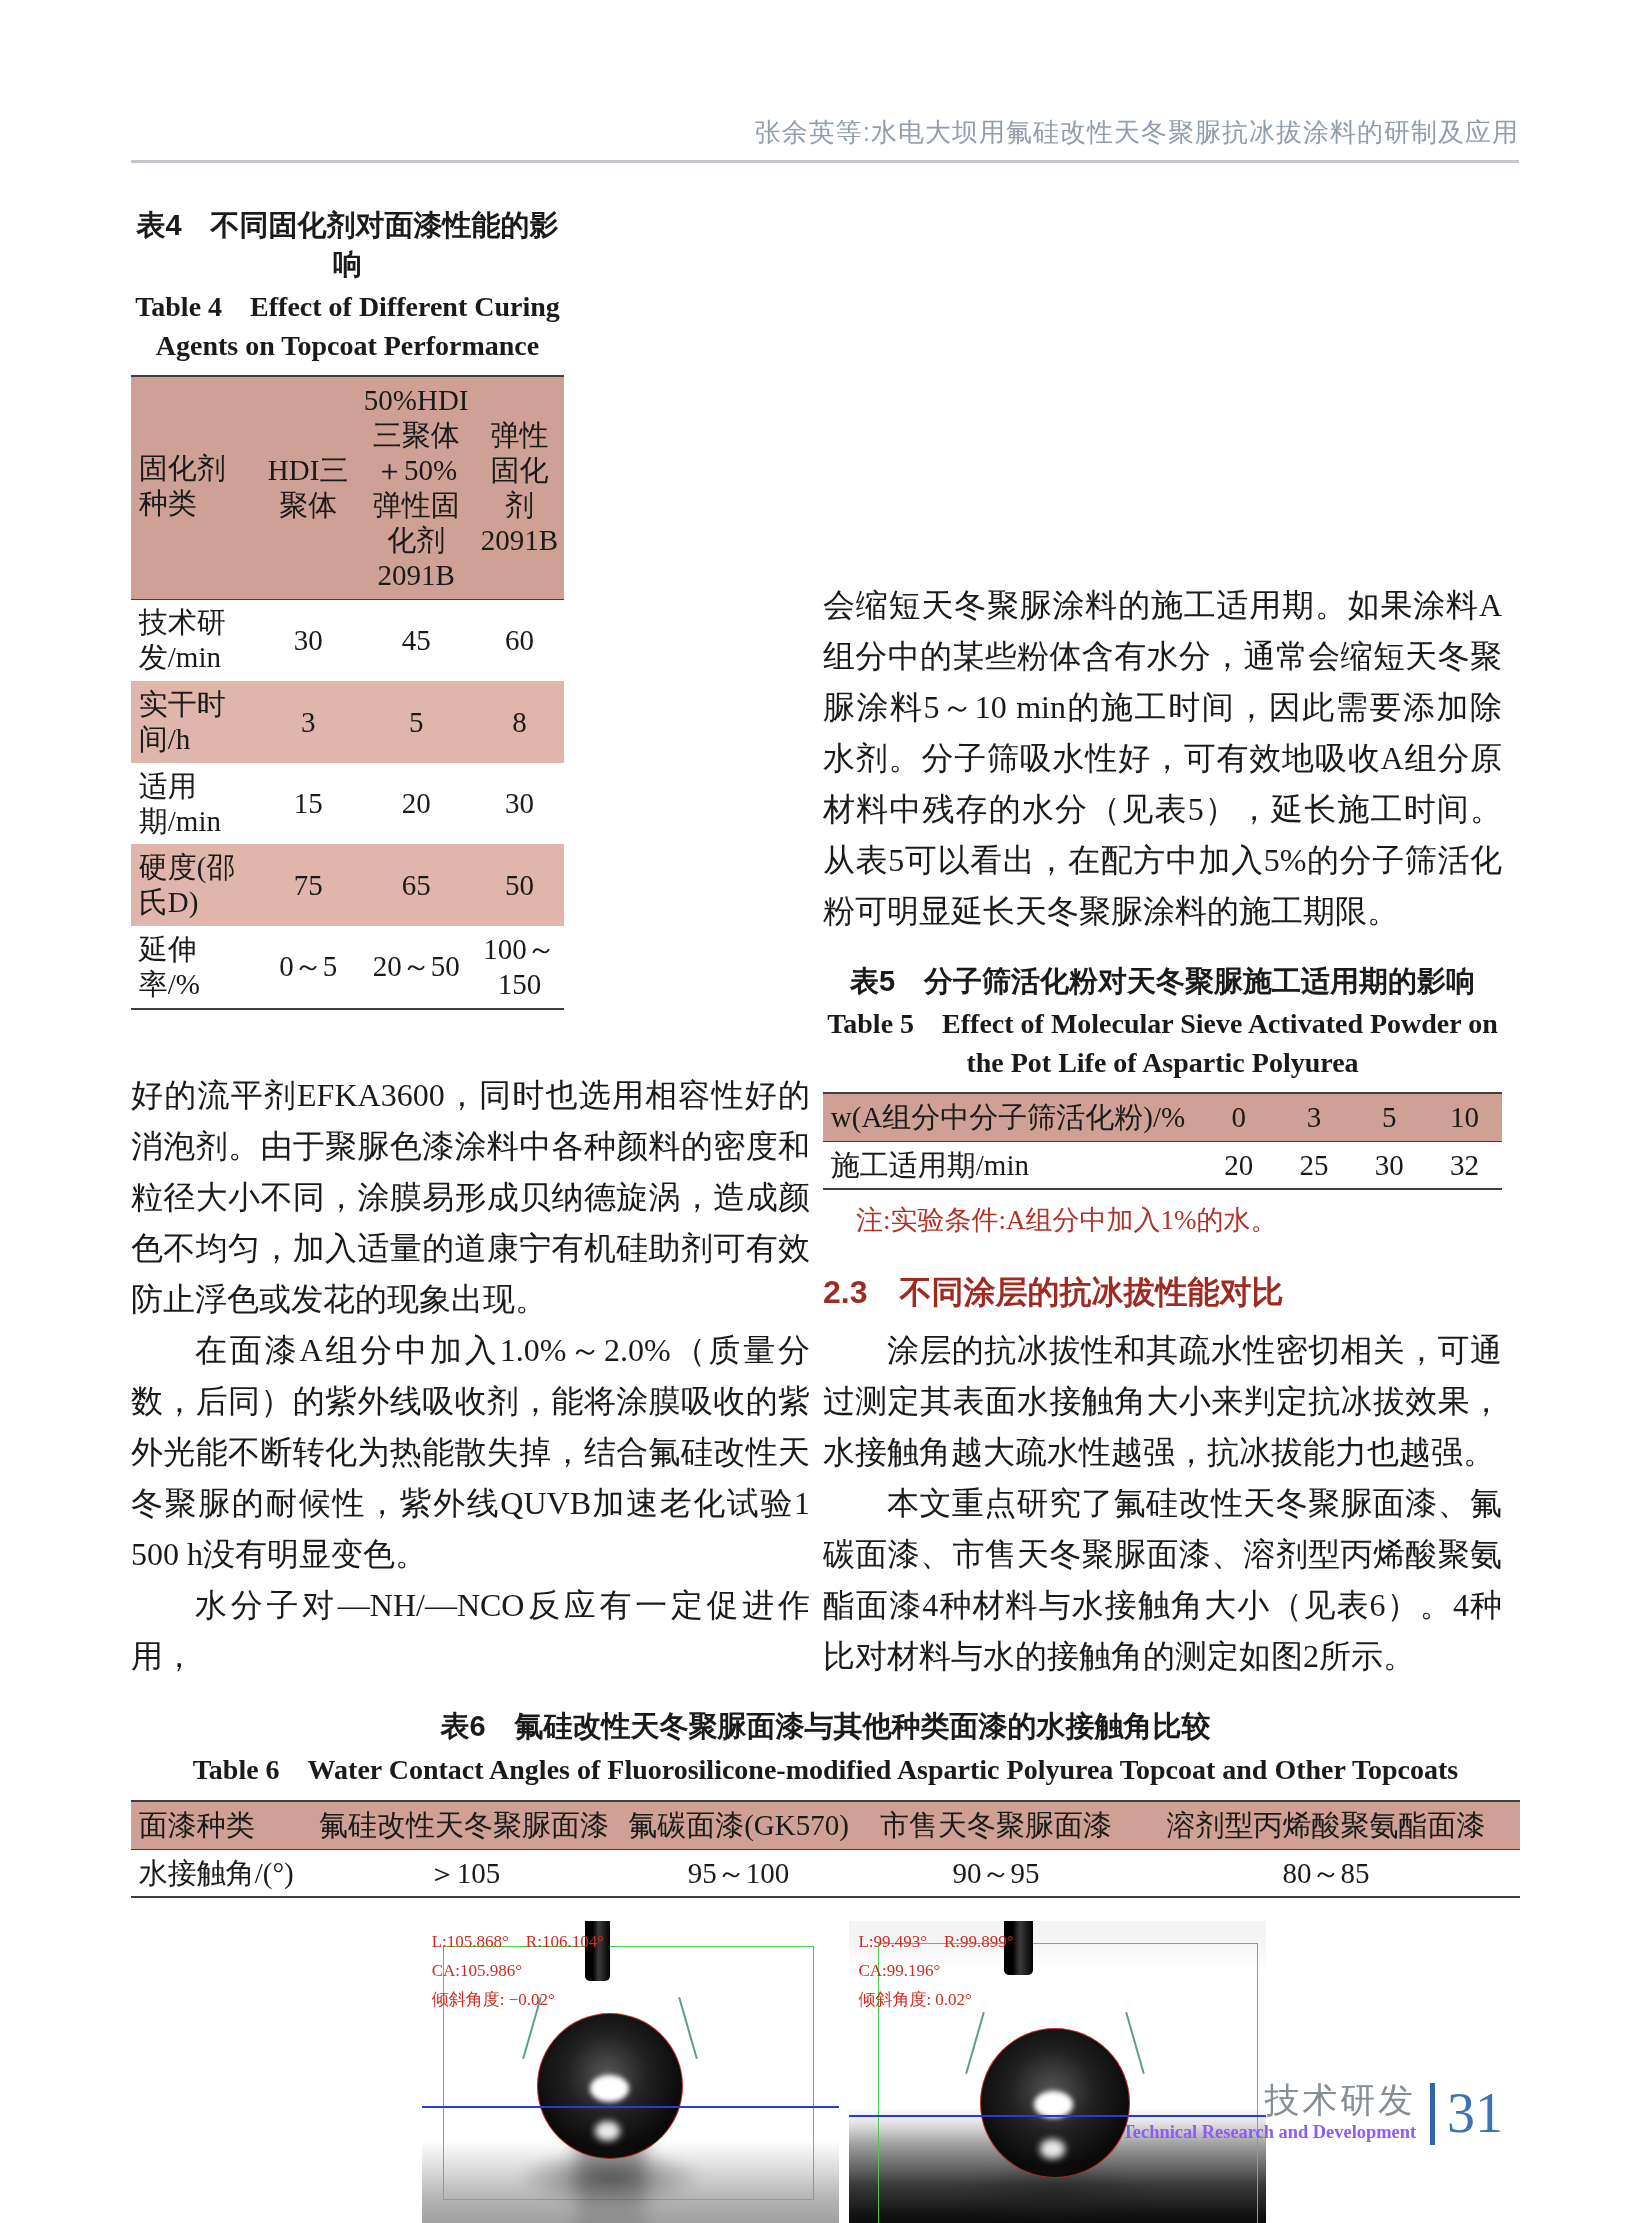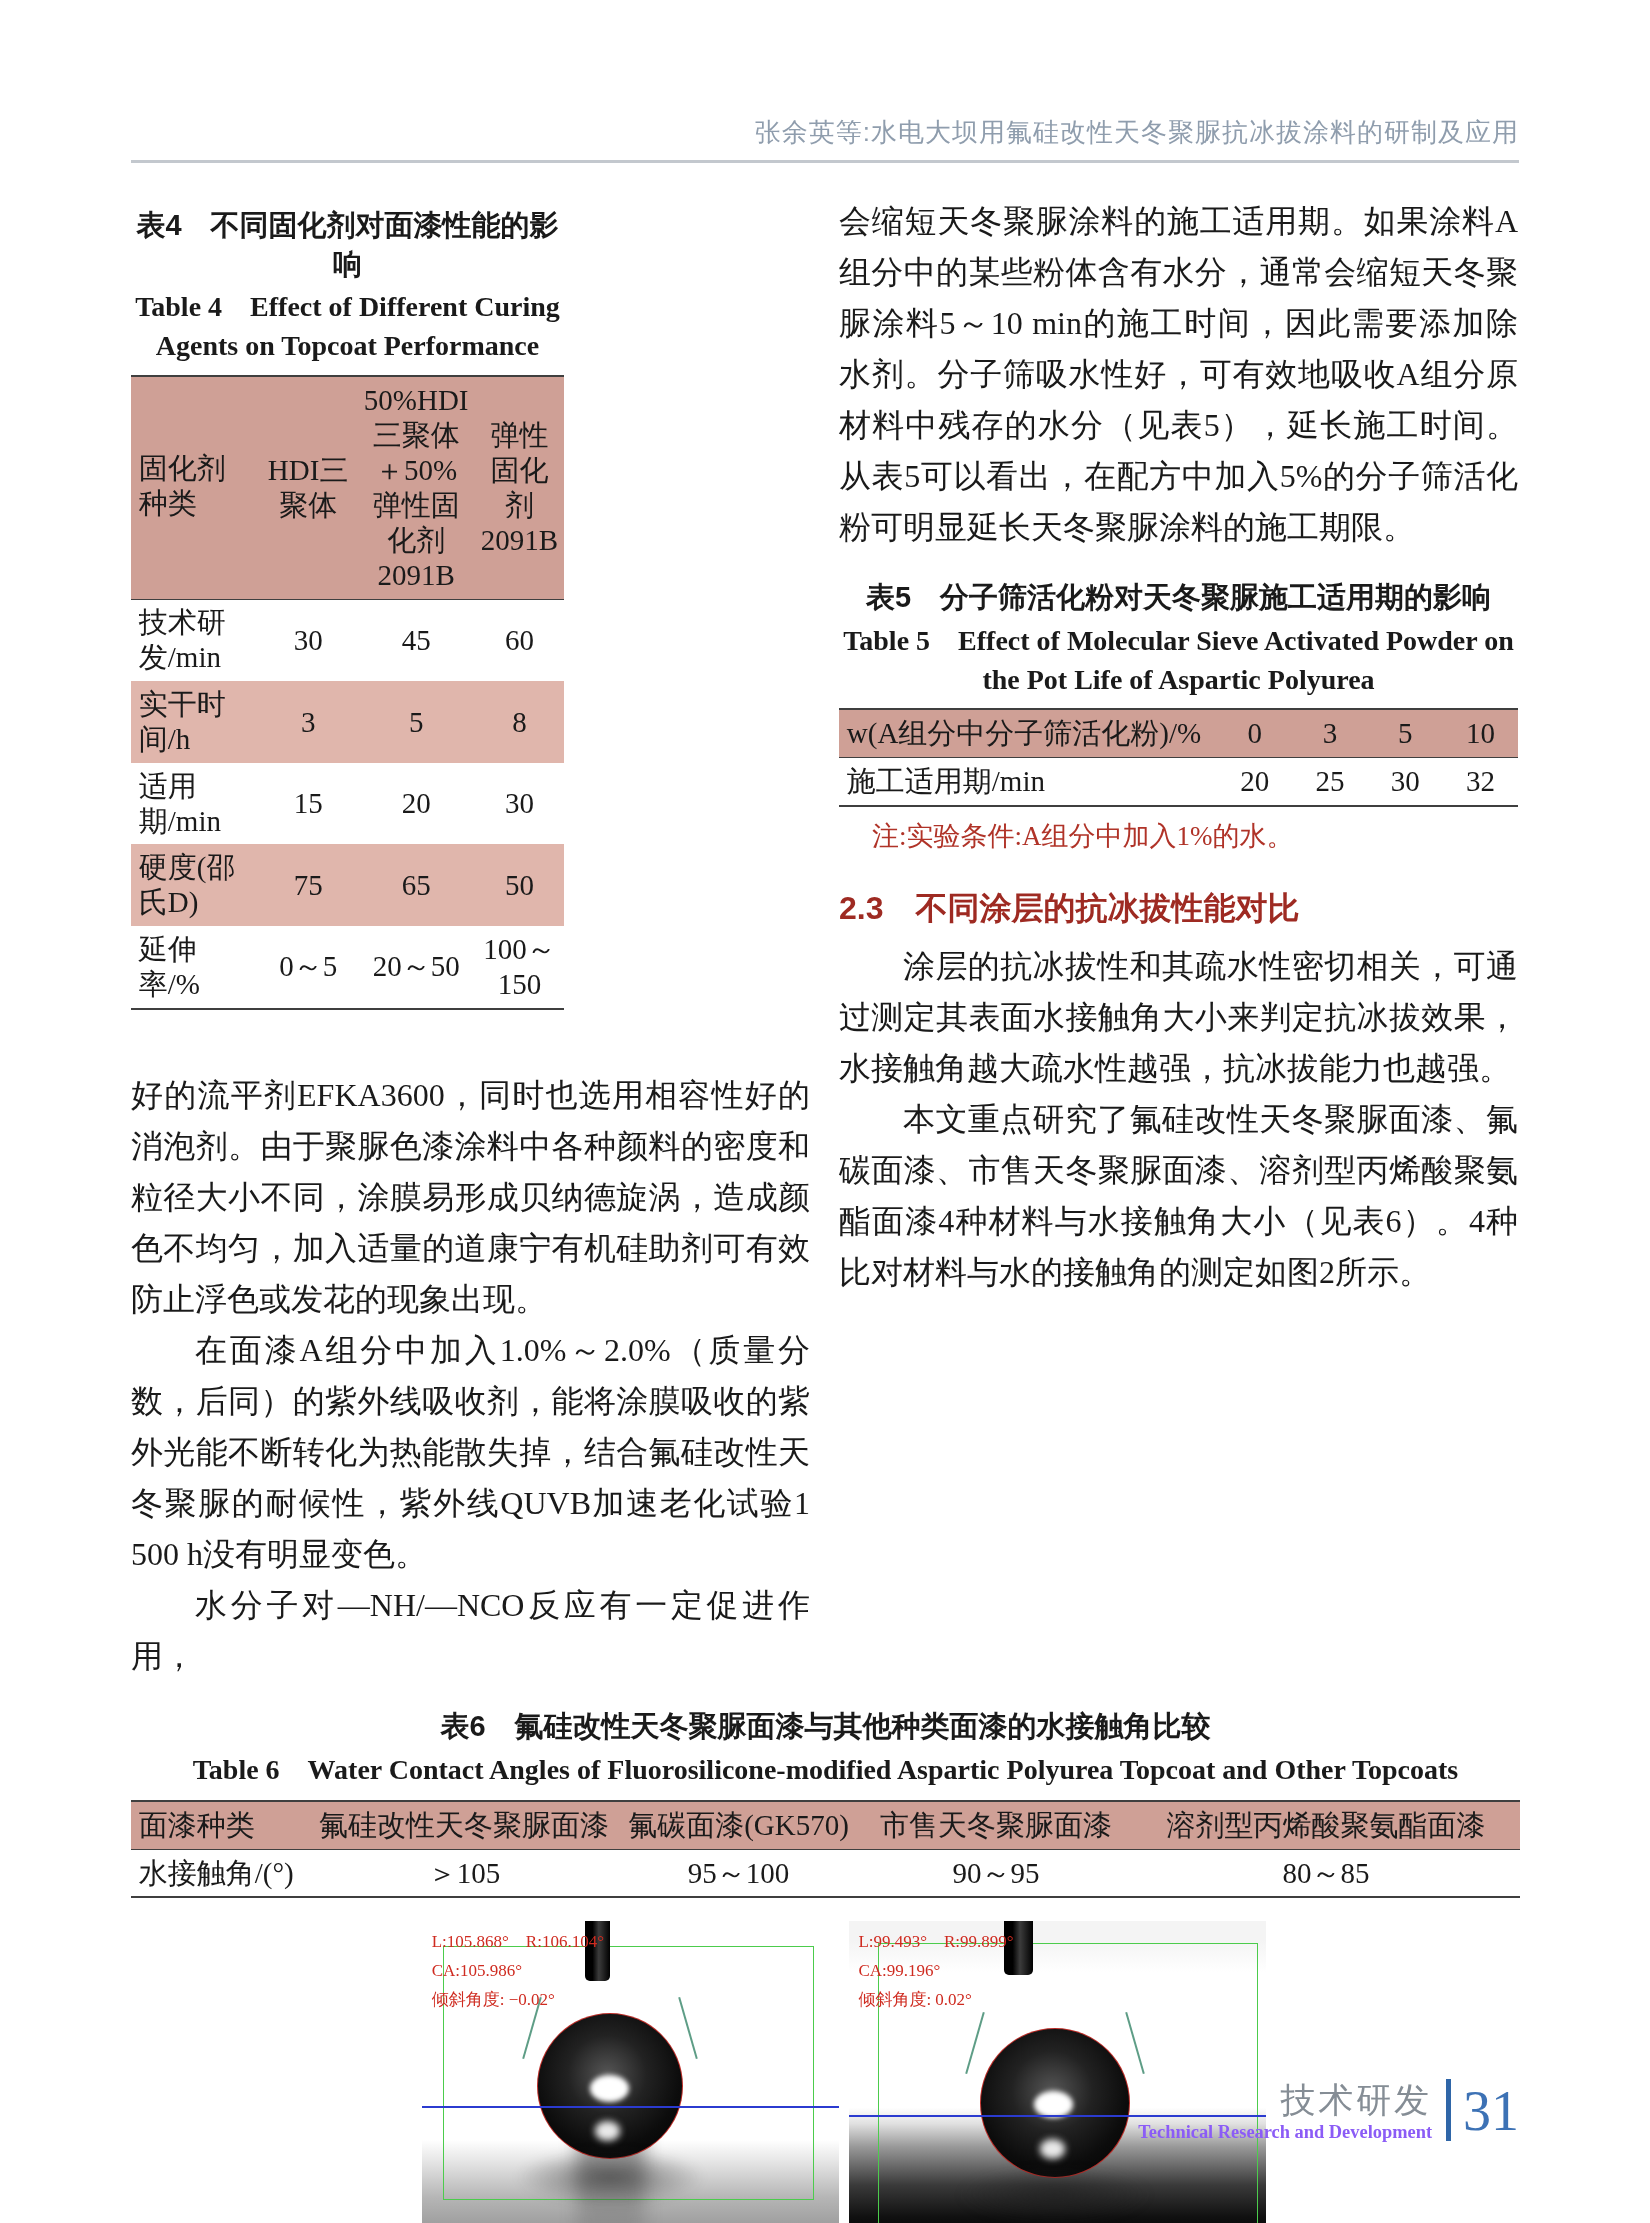--- a/index.html
+++ b/index.html
@@ -6,21 +6,21 @@
   body { background:#ffffff; font-family:"Liberation Serif", serif; color:#1a1a1a; }
   .page { position:relative; width:1651px; height:2223px; background:#fff; overflow:hidden; }
 
   
   .running-header { position:absolute; top:115px; left:131px; right:132px; }
   .running-title { text-align:right; font-family:"Liberation Sans", sans-serif; font-size:26px; color:#8f9dad; letter-spacing:1px; }
   .header-rule { margin-top:9.7px; height:2.9px; background:#c3c8ce; }
 
   
   .content { position:absolute; top:190px; left:131px; width:1389px; }
-  .columns { display:flex; gap:29px; }
+  .columns { display:flex; gap:13px;align-items:flex-end; }
   .col { width:679px; }
 
   p.body { font-size:32px; line-height:51px; text-align:justify; }
   p.indent { text-indent:2em; }
 
   
   .tbl-title-cn { font-family:"Liberation Sans", sans-serif; font-weight:bold; font-size:29px; text-align:center; line-height:39px; }
   .tbl-title-en { font-family:"Liberation Serif", serif; font-weight:bold; font-size:28px; text-align:center; line-height:39px; margin-top:3.9px; }
   table.paper { border-collapse:collapse; border-top:2.9px solid #3f3f3f; border-bottom:2.9px solid #3f3f3f; }
   table.paper td, table.paper th { font-size:29px; font-weight:normal; padding:5.8px 5.8px; text-align:center; line-height:35px; }
@@ -79,21 +79,21 @@
   .tan-r { right:-5.8px; top:-17.5px; transform:rotate(-16deg); }
   .refl { position:absolute; width:130%; height:58px; left:-15%; top:92%; border-radius:50%;
           background:radial-gradient(ellipse at center, rgba(30,30,30,0.55), rgba(30,30,30,0) 70%); filter:blur(4.9px); }
   .refl-col { position:absolute; z-index:3; width:68px; top:58%; bottom:0;
               background:linear-gradient(to bottom, rgba(35,35,35,0.5), rgba(90,90,90,0.15)); filter:blur(8.7px); }
   .panel-a .refl-col { left:155px; }
 
   .annot { position:absolute; left:9.7px; top:5.8px; z-index:8; color:#cf2b20; font-size:17px; line-height:29px; font-family:"Liberation Serif", serif; }
 
   
-  .footer { position:absolute; top:2079px; right:132px; display:flex; align-items:flex-start; }
+  .footer { position:absolute; top:2079px; right:148px; display:flex; align-items:flex-end; }
   .footer-txt { text-align:right; }
   .footer-cn { font-family:"Liberation Sans", sans-serif; font-size:35px; color:#858d95; letter-spacing:2.9px; line-height:41px; }
   .footer-en { font-family:"Liberation Serif", serif; font-weight:bold; font-size:18.4px; color:#8b5cf6; line-height:25px; }
   .footer-bar { width:5.8px; height:62px; background:#2f66a8; margin:0 11.6px 0 13.6px; }
   .footer-num { font-family:"Liberation Serif", serif; font-size:56px; color:#3d72b5; }
 </style>
 </head>
 <body>
 
 <div class="page">

